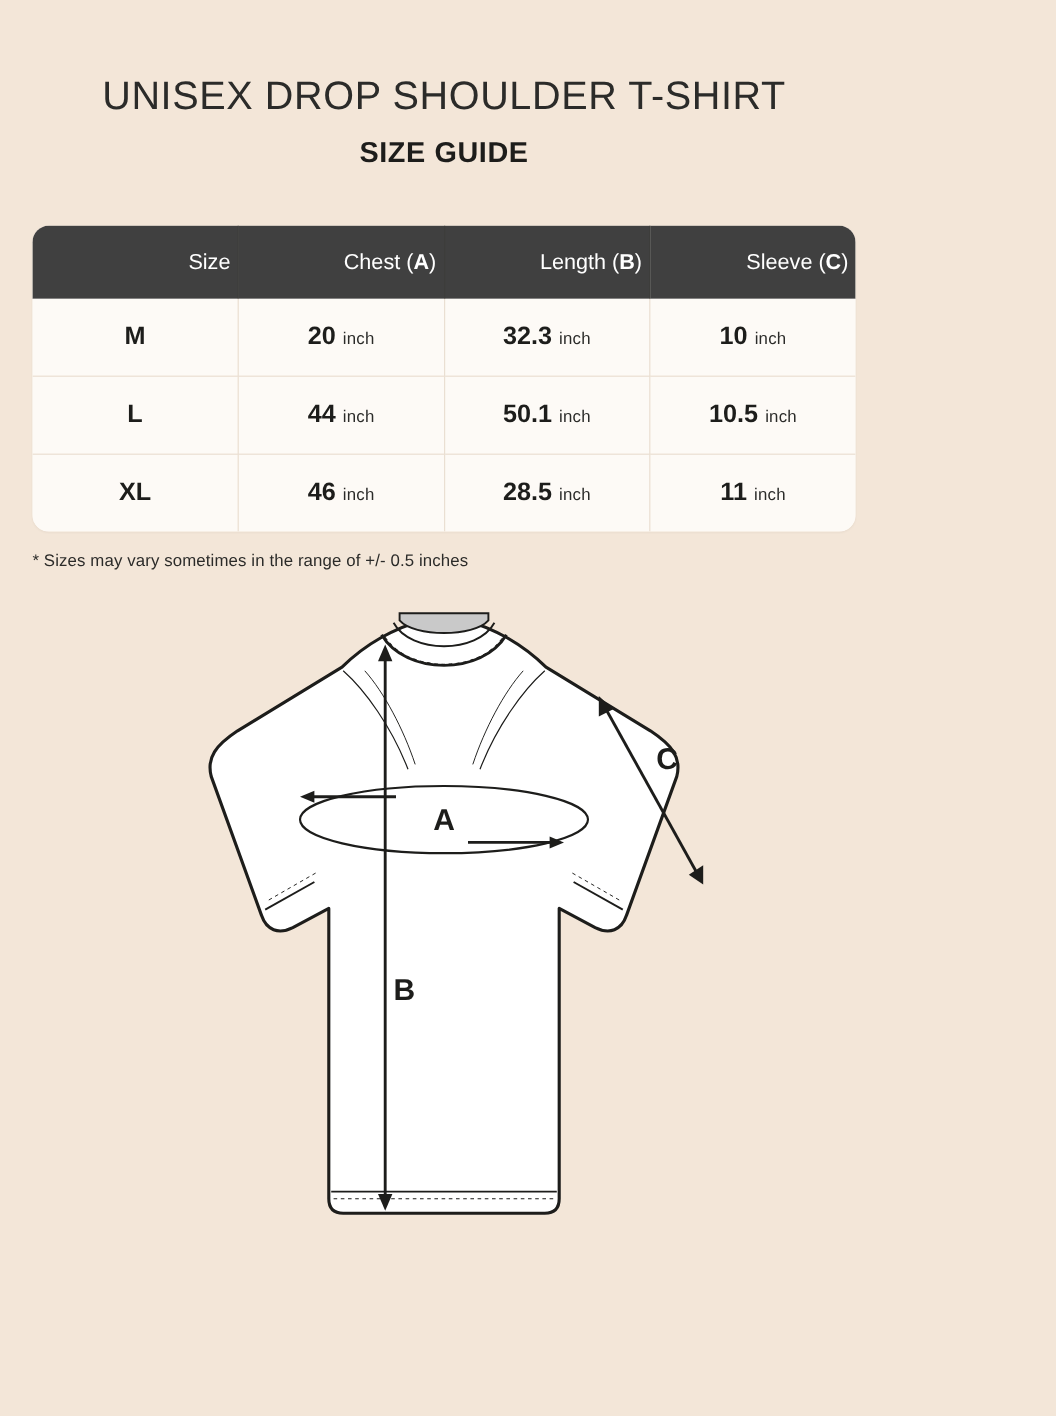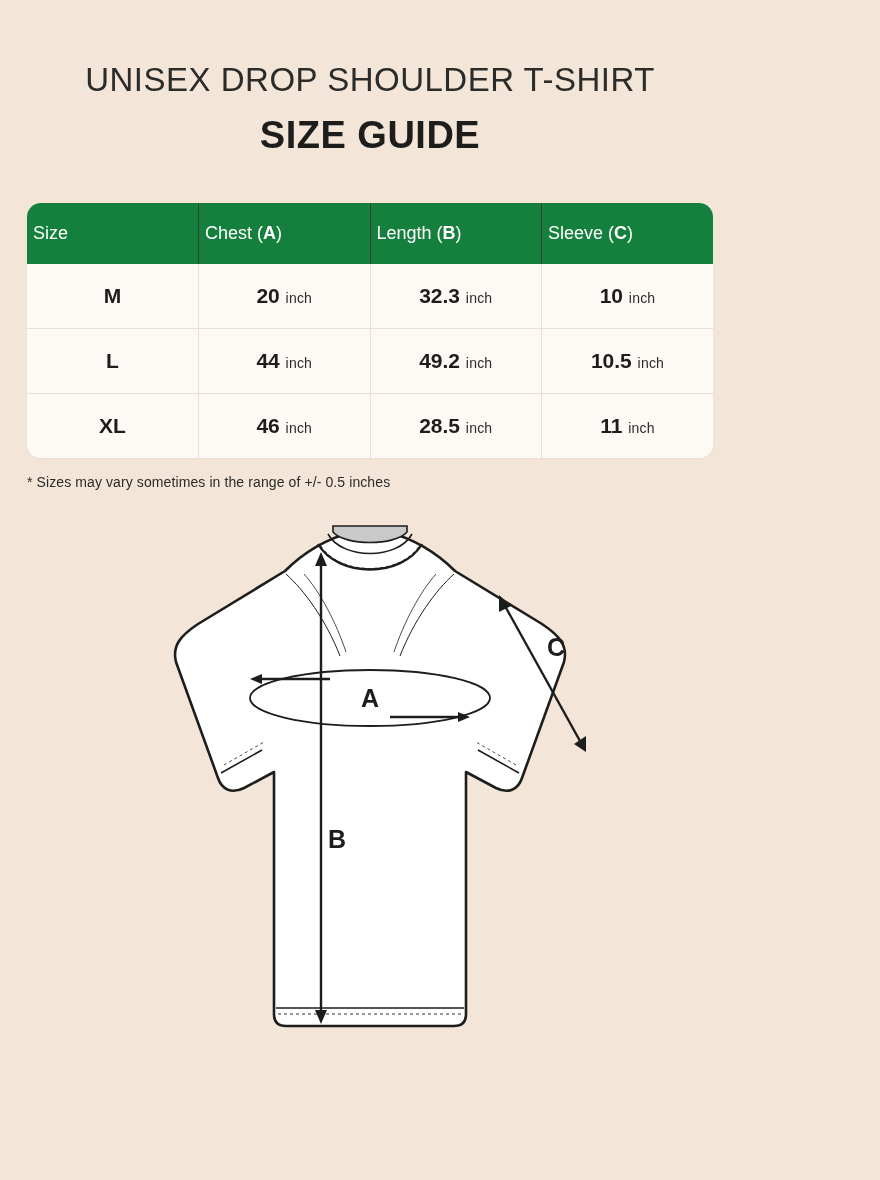--- a/index.html
+++ b/index.html
@@ -27,46 +27,46 @@
   }
   .title-main {
     font-size: 33px;
     letter-spacing: 0.5px;
     font-weight: 400;
     color: #2b2b29;
     line-height: 1.2;
     margin: 0;
   }
   .title-sub {
-    font-size: 38px;
+    font-size: 24px;
     font-weight: 700;
     color: #1d1d1b;
     letter-spacing: 0.5px;
     margin: 14px 0 0 0;
   }
   .table-wrap {
     margin: 46px auto 0 auto;
     width: 686px;
     border-radius: 14px;
     overflow: hidden;
     box-shadow: 0 1px 2px rgba(0,0,0,0.04);
   }
   table {
     border-collapse: collapse;
     width: 100%;
     table-layout: fixed;
     background: #fdfaf6;
   }
   thead th {
-    background: #15803d;
+    background: #404040;
     color: #ffffff;
     font-weight: 400;
     font-size: 18px;
     padding: 20px 6px;
-    text-align: left;
+    text-align: right;
     border-right: 1px solid #3d3d3b;
   }
   thead th:last-child { border-right: none; }
   thead th b { font-weight: 700; }
   tbody td {
     text-align: center;
     padding: 20px 6px;
     border-right: 1px solid #eadfd2;
     border-bottom: 1px solid #eadfd2;
     font-size: 21px;
@@ -126,21 +126,21 @@
       <tbody>
         <tr>
           <td>M</td>
           <td><span>20</span> <span class="unit">inch</span></td>
           <td><span>32.3</span> <span class="unit">inch</span></td>
           <td><span>10</span> <span class="unit">inch</span></td>
         </tr>
         <tr>
           <td>L</td>
           <td><span>44</span> <span class="unit">inch</span></td>
-          <td><span>49.2</span> <span class="unit">inch</span></td>
+          <td><span>50.1</span> <span class="unit">inch</span></td>
           <td><span>10.5</span> <span class="unit">inch</span></td>
         </tr>
         <tr>
           <td>XL</td>
           <td><span>46</span> <span class="unit">inch</span></td>
           <td><span>28.5</span> <span class="unit">inch</span></td>
           <td><span>11</span> <span class="unit">inch</span></td>
         </tr>
       </tbody>
     </table>

